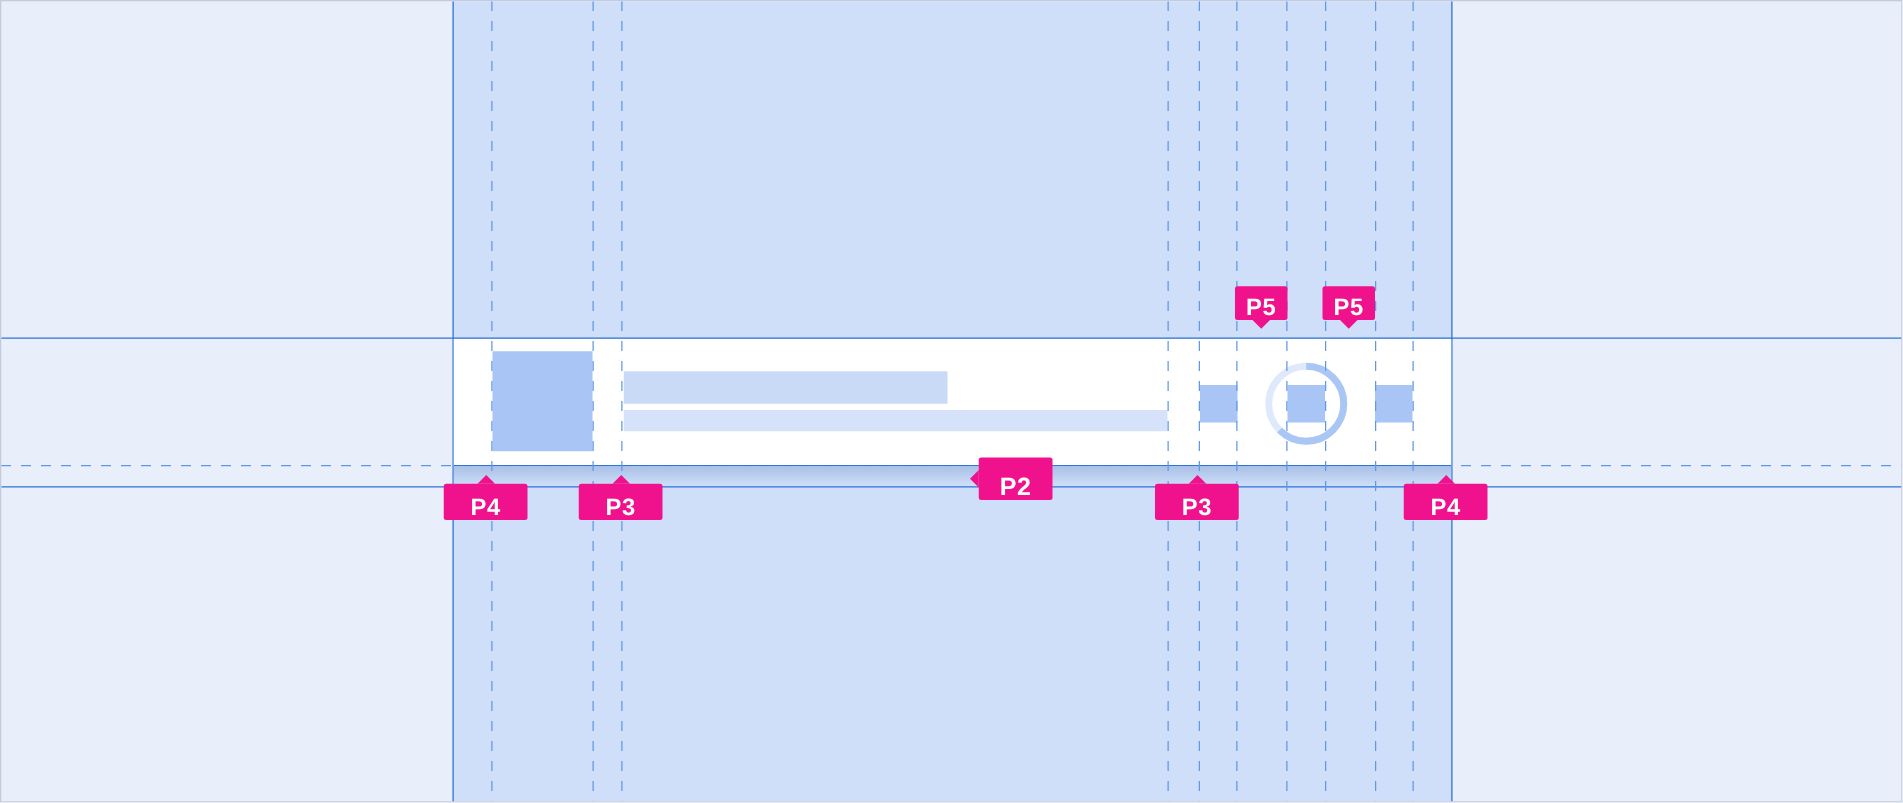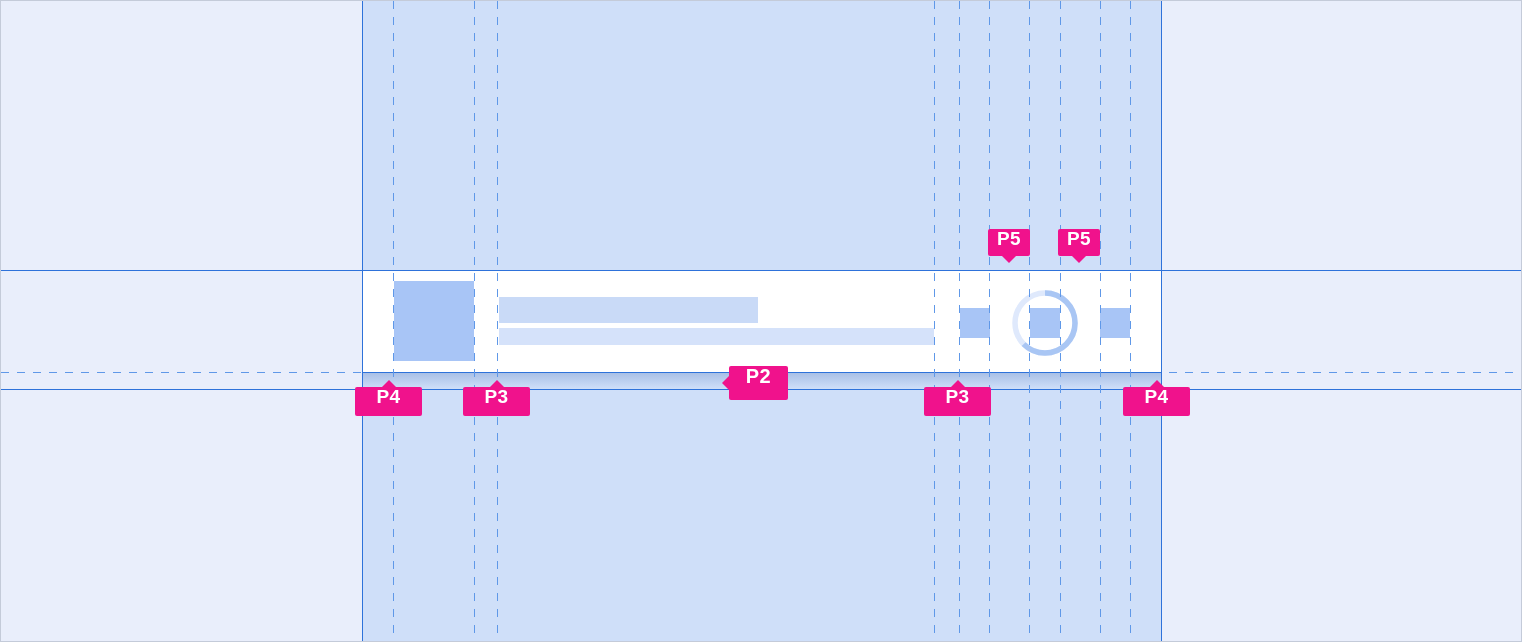--- a/index.html
+++ b/index.html
@@ -40,38 +40,38 @@
   .ph{position:absolute;z-index:3;}
   .avatar{left:393px;top:280px;width:80px;height:80px;background:#a8c5f6;}
   .bar1{left:498px;top:296px;width:259px;height:26px;background:#c9daf7;}
   .bar2{left:498px;top:327px;width:435px;height:17px;background:#d5e2fa;}
   .sq{width:30px;height:30px;background:#a8c5f6;top:307px;}
   .sq.s1{left:959px;} .sq.s2{left:1029px;} .sq.s3{left:1099px;}
   .spinner{left:1010px;top:288px;width:68px;height:68px;}
   
   .tag{
     position:absolute;background:#f0128c;color:#fff;font-weight:bold;
-    font-size:19px;line-height:1;display:flex;align-items:flex-start;justify-content:center;
+    font-size:19px;line-height:1;display:flex;align-items:flex-end;justify-content:center;
     border-radius:2px;z-index:10;letter-spacing:0.5px;
   }
   .tag.small{width:42px;height:27px;}
   .tag.med{width:67px;height:29px;}
   .tag.big{width:59px;height:34px;font-size:20px;}
   .tag .ptr{position:absolute;width:0;height:0;border:7px solid transparent;}
   .tag.down .ptr{top:100%;left:50%;margin-left:-7px;border-top-color:#f0128c;border-bottom-width:0;}
   .tag.up .ptr{bottom:100%;left:50%;margin-left:-7px;border-bottom-color:#f0128c;border-top-width:0;}
   .tag.left .ptr{right:100%;top:50%;margin-top:-7px;border-right-color:#f0128c;border-left-width:0;}
   
   .t-p5a{left:987px;top:228px;}
   .t-p5b{left:1057px;top:228px;}
   .t-p4l{left:354px;top:386px;}
   .t-p3l{left:462px;top:386px;}
   .t-p3r{left:923px;top:386px;}
   .t-p4r{left:1122px;top:386px;}
-  .t-p2{left:728px;top:365px;}
+  .t-p2{left:782px;top:365px;}
 </style>
 </head>
 <body>
 
 <div class="canvas">
 
   <div class="band"></div>
 
   <div class="hline top"></div>
   <div class="hdash"></div>

